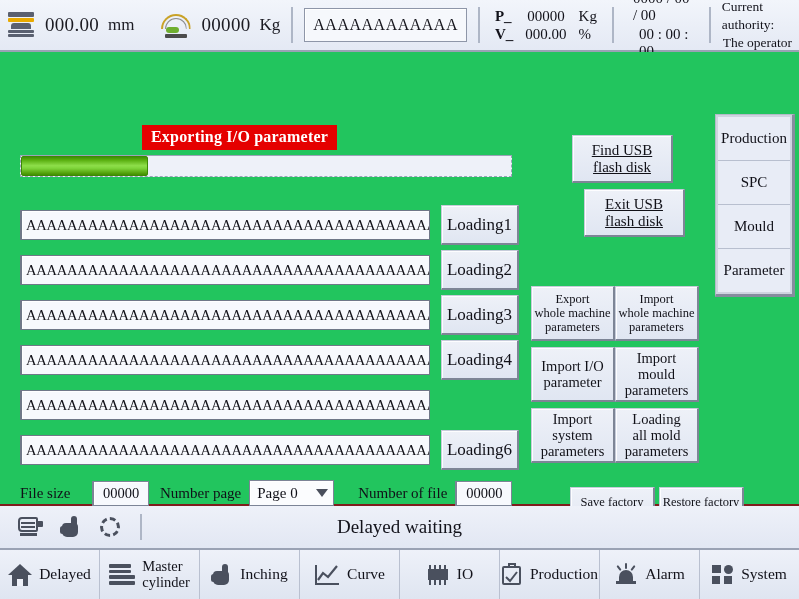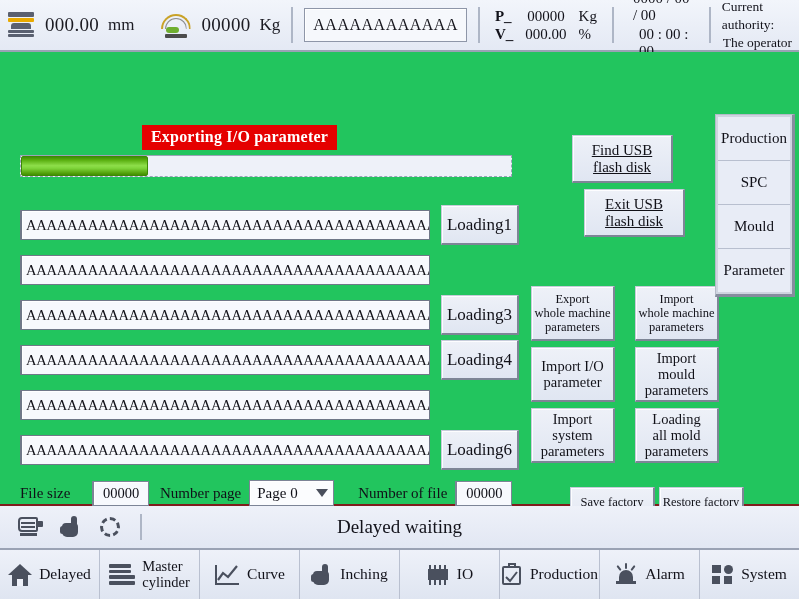--- a/index.html
+++ b/index.html
@@ -178,21 +178,21 @@
     font-size: 15px;
     text-decoration: underline;
   }
   #btn-find-usb { left: 572px; top: 83px; }
   #btn-exit-usb { left: 572px; top: 137px; margin-left: 12px; }
 
   .paramgrid {
     position: absolute; left: 531px; top: 234px;
     display: grid;
     grid-template-columns: 84px 84px;
-    gap: 6px 20px;
+    gap: 6px 0;
   }
   .paramgrid .btn { height: 55px; font-size: 12.5px; }
   .paramgrid .btn.big { font-size: 14.5px; }
 
   .factory {
     position: absolute; left: 570px; top: 435px;
     display: flex; gap: 4px;
   }
   .factory .btn { width: 85px; height: 44px; font-size: 12.5px; }
 
@@ -469,20 +469,21 @@
       <div class="pbar-fill" id="pbar-fill" style="width: 26%;"></div>
     </div>
 
     <div class="rowlist" id="rowlist">
         <div class="frow">
           <div class="ftext">AAAAAAAAAAAAAAAAAAAAAAAAAAAAAAAAAAAAAAAAAA</div>
           <div class="btn btn-loading">Loading1</div>
         </div>
         <div class="frow">
           <div class="ftext">AAAAAAAAAAAAAAAAAAAAAAAAAAAAAAAAAAAAAAAAAA</div>
+          <div class="btn btn-loading">Loading2</div>
         </div>
         <div class="frow">
           <div class="ftext">AAAAAAAAAAAAAAAAAAAAAAAAAAAAAAAAAAAAAAAAAA</div>
           <div class="btn btn-loading">Loading3</div>
         </div>
         <div class="frow">
           <div class="ftext">AAAAAAAAAAAAAAAAAAAAAAAAAAAAAAAAAAAAAAAAAA</div>
           <div class="btn btn-loading">Loading4</div>
         </div>
         <div class="frow">
@@ -578,40 +579,40 @@
       <span class="nav-ico cyl-ico">
         <i class="a"></i>
           <i class="b"></i>
           <i class="c"></i>
           <i class="d"></i>
       </span>
       <span class="nav-label" style="font-size:14.5px">Master<br>cylinder</span>
     </div>
 
     <div class="nav-item">
+      <span class="nav-ico ico-hand">
+        <span class="palm"></span>
+          <span class="fing"></span>
+          <span class="thumb"></span>
+      </span>
+      <span class="nav-label">Inching</span>
+    </div>
+
+    <div class="nav-item">
       <span class="nav-ico curve-ico">
         <span class="ax"></span>
           <span class="ax2"></span>
         <svg width="24" height="19" viewBox="0 0 24 19">
           <polyline points="2,15 7,8 12,12 21,1" fill="none" stroke="#4a505e" stroke-width="2.2"></polyline>
         </svg>
       </span>
       <span class="nav-label">Curve</span>
     </div>
 
     <div class="nav-item">
-      <span class="nav-ico ico-hand">
-        <span class="palm"></span>
-          <span class="fing"></span>
-          <span class="thumb"></span>
-      </span>
-      <span class="nav-label">Inching</span>
-    </div>
-
-    <div class="nav-item">
       <span class="nav-ico io-ico">
         <span class="pins-t"></span>
           <span class="chip"></span>
           <span class="pins-b"></span>
       </span>
       <span class="nav-label">IO</span>
     </div>
 
     <div class="nav-item">
       <span class="nav-ico prod-ico">

